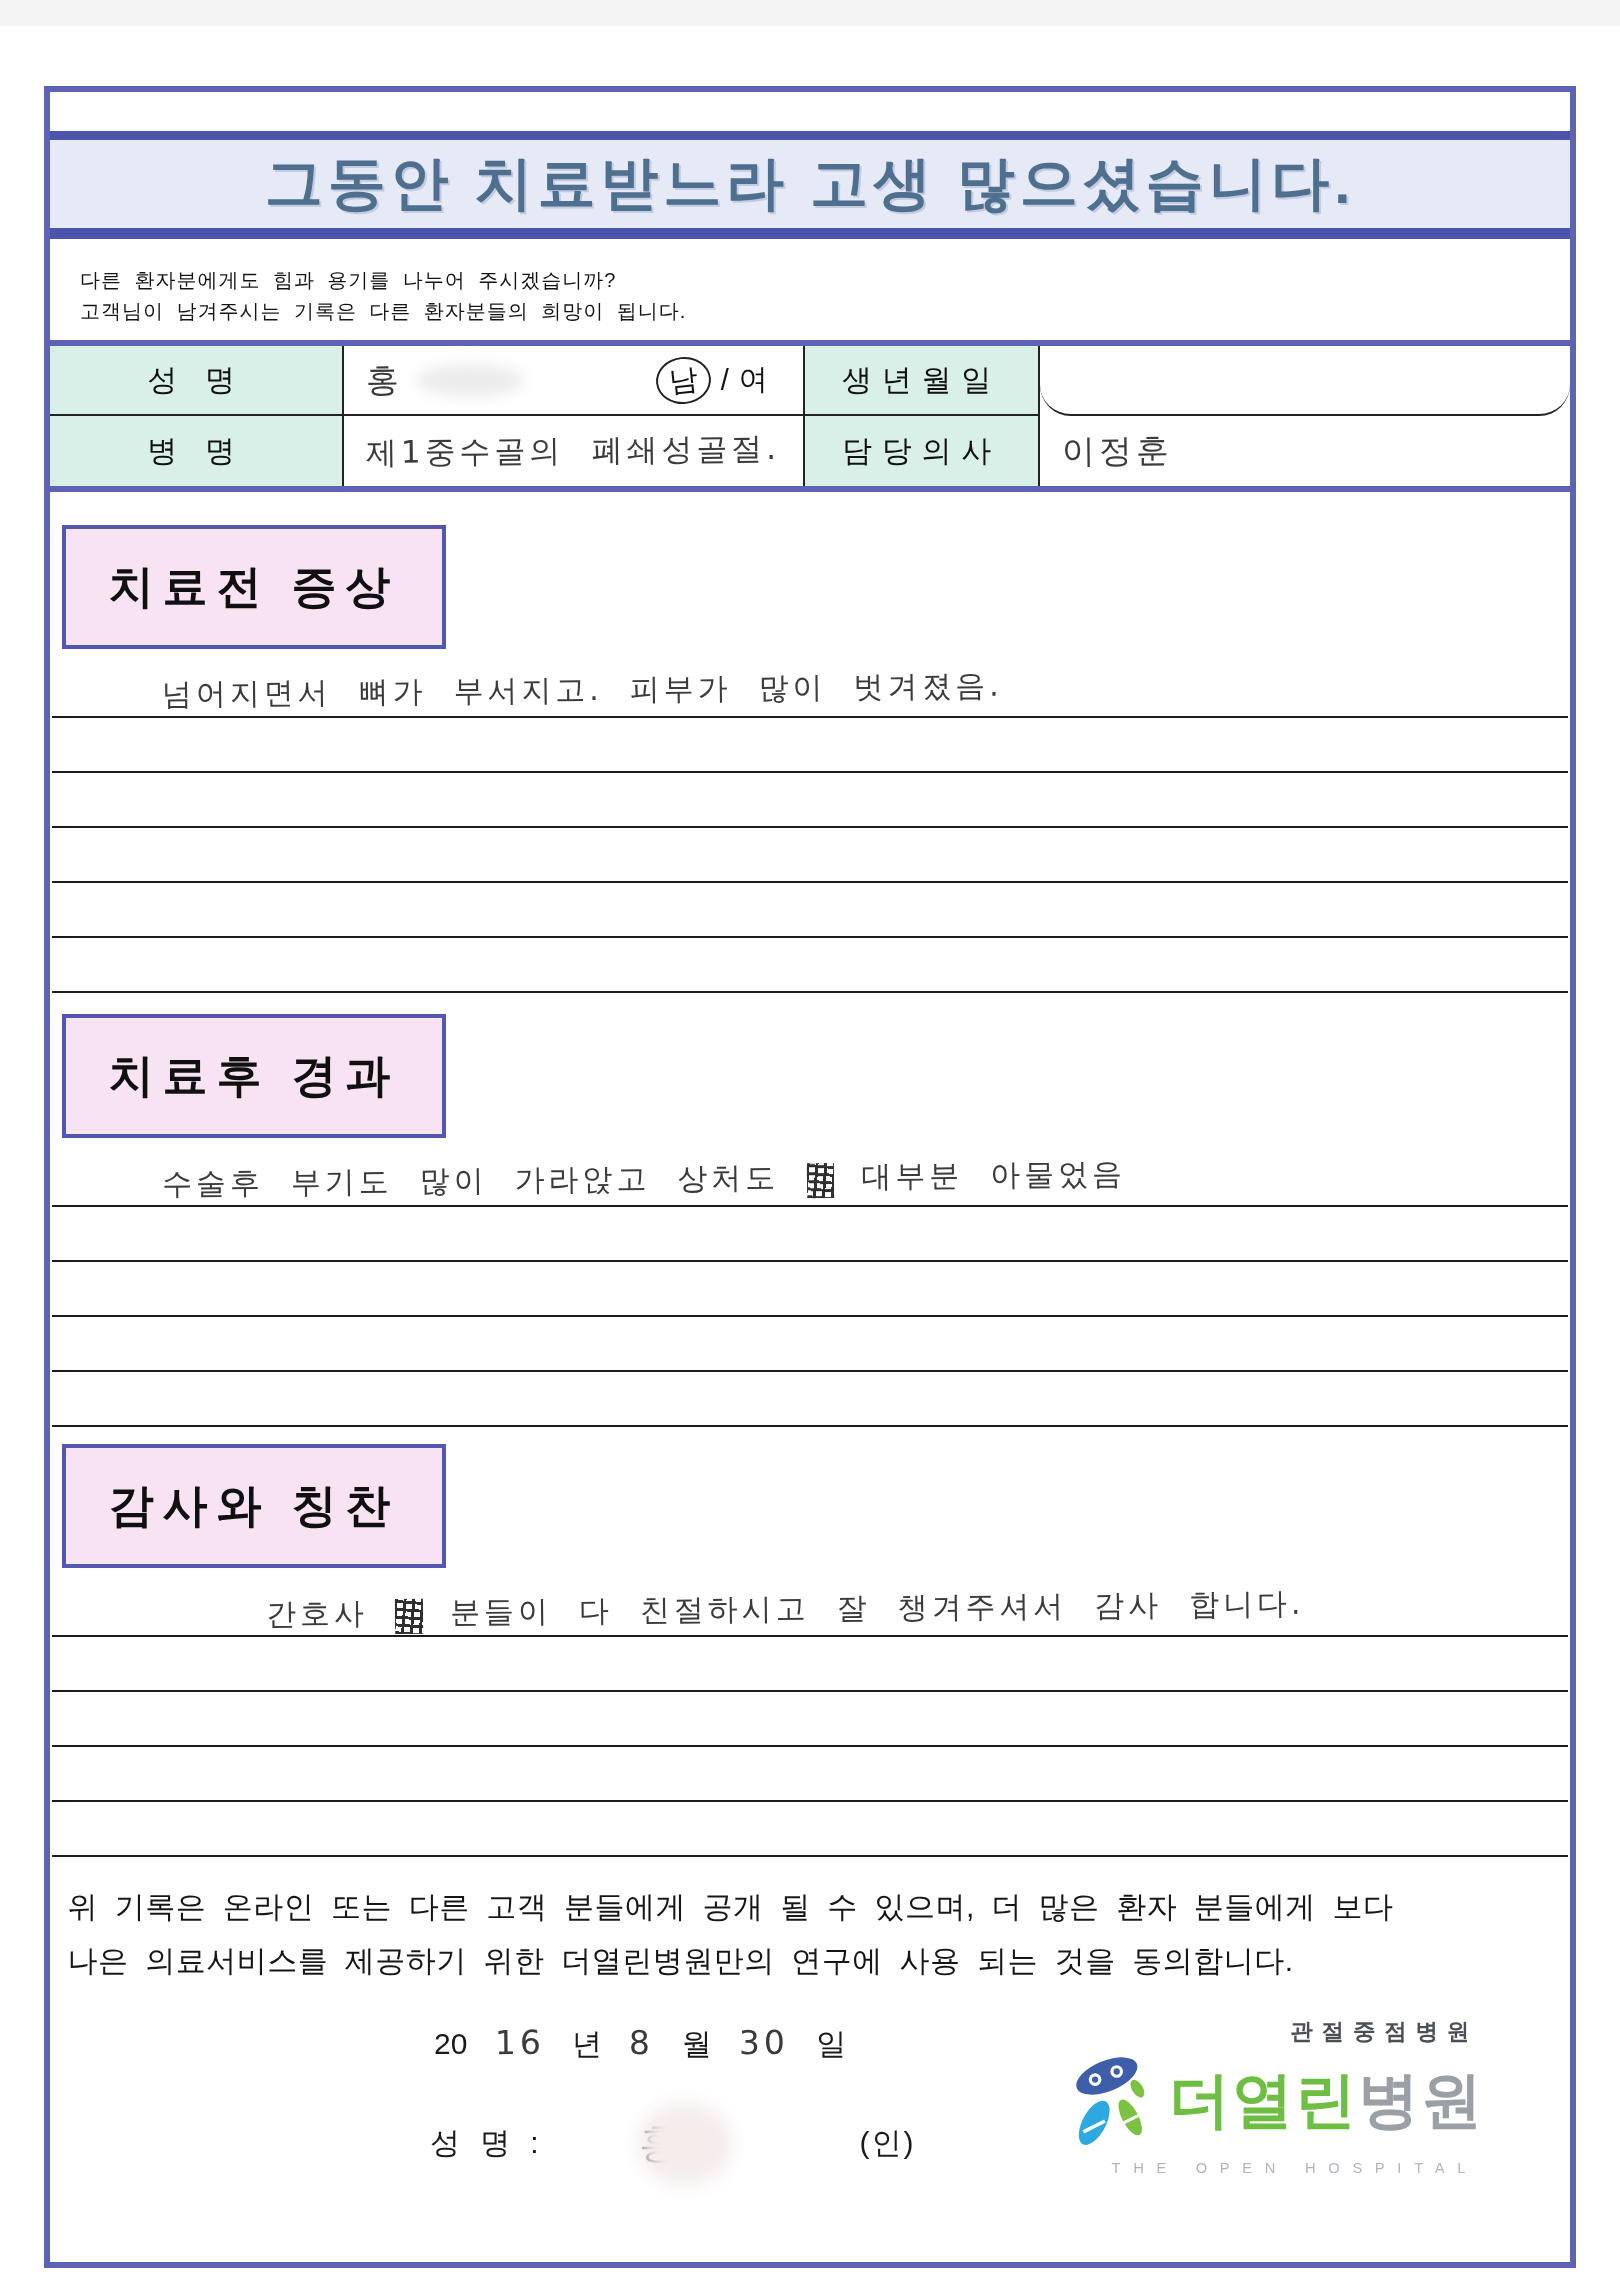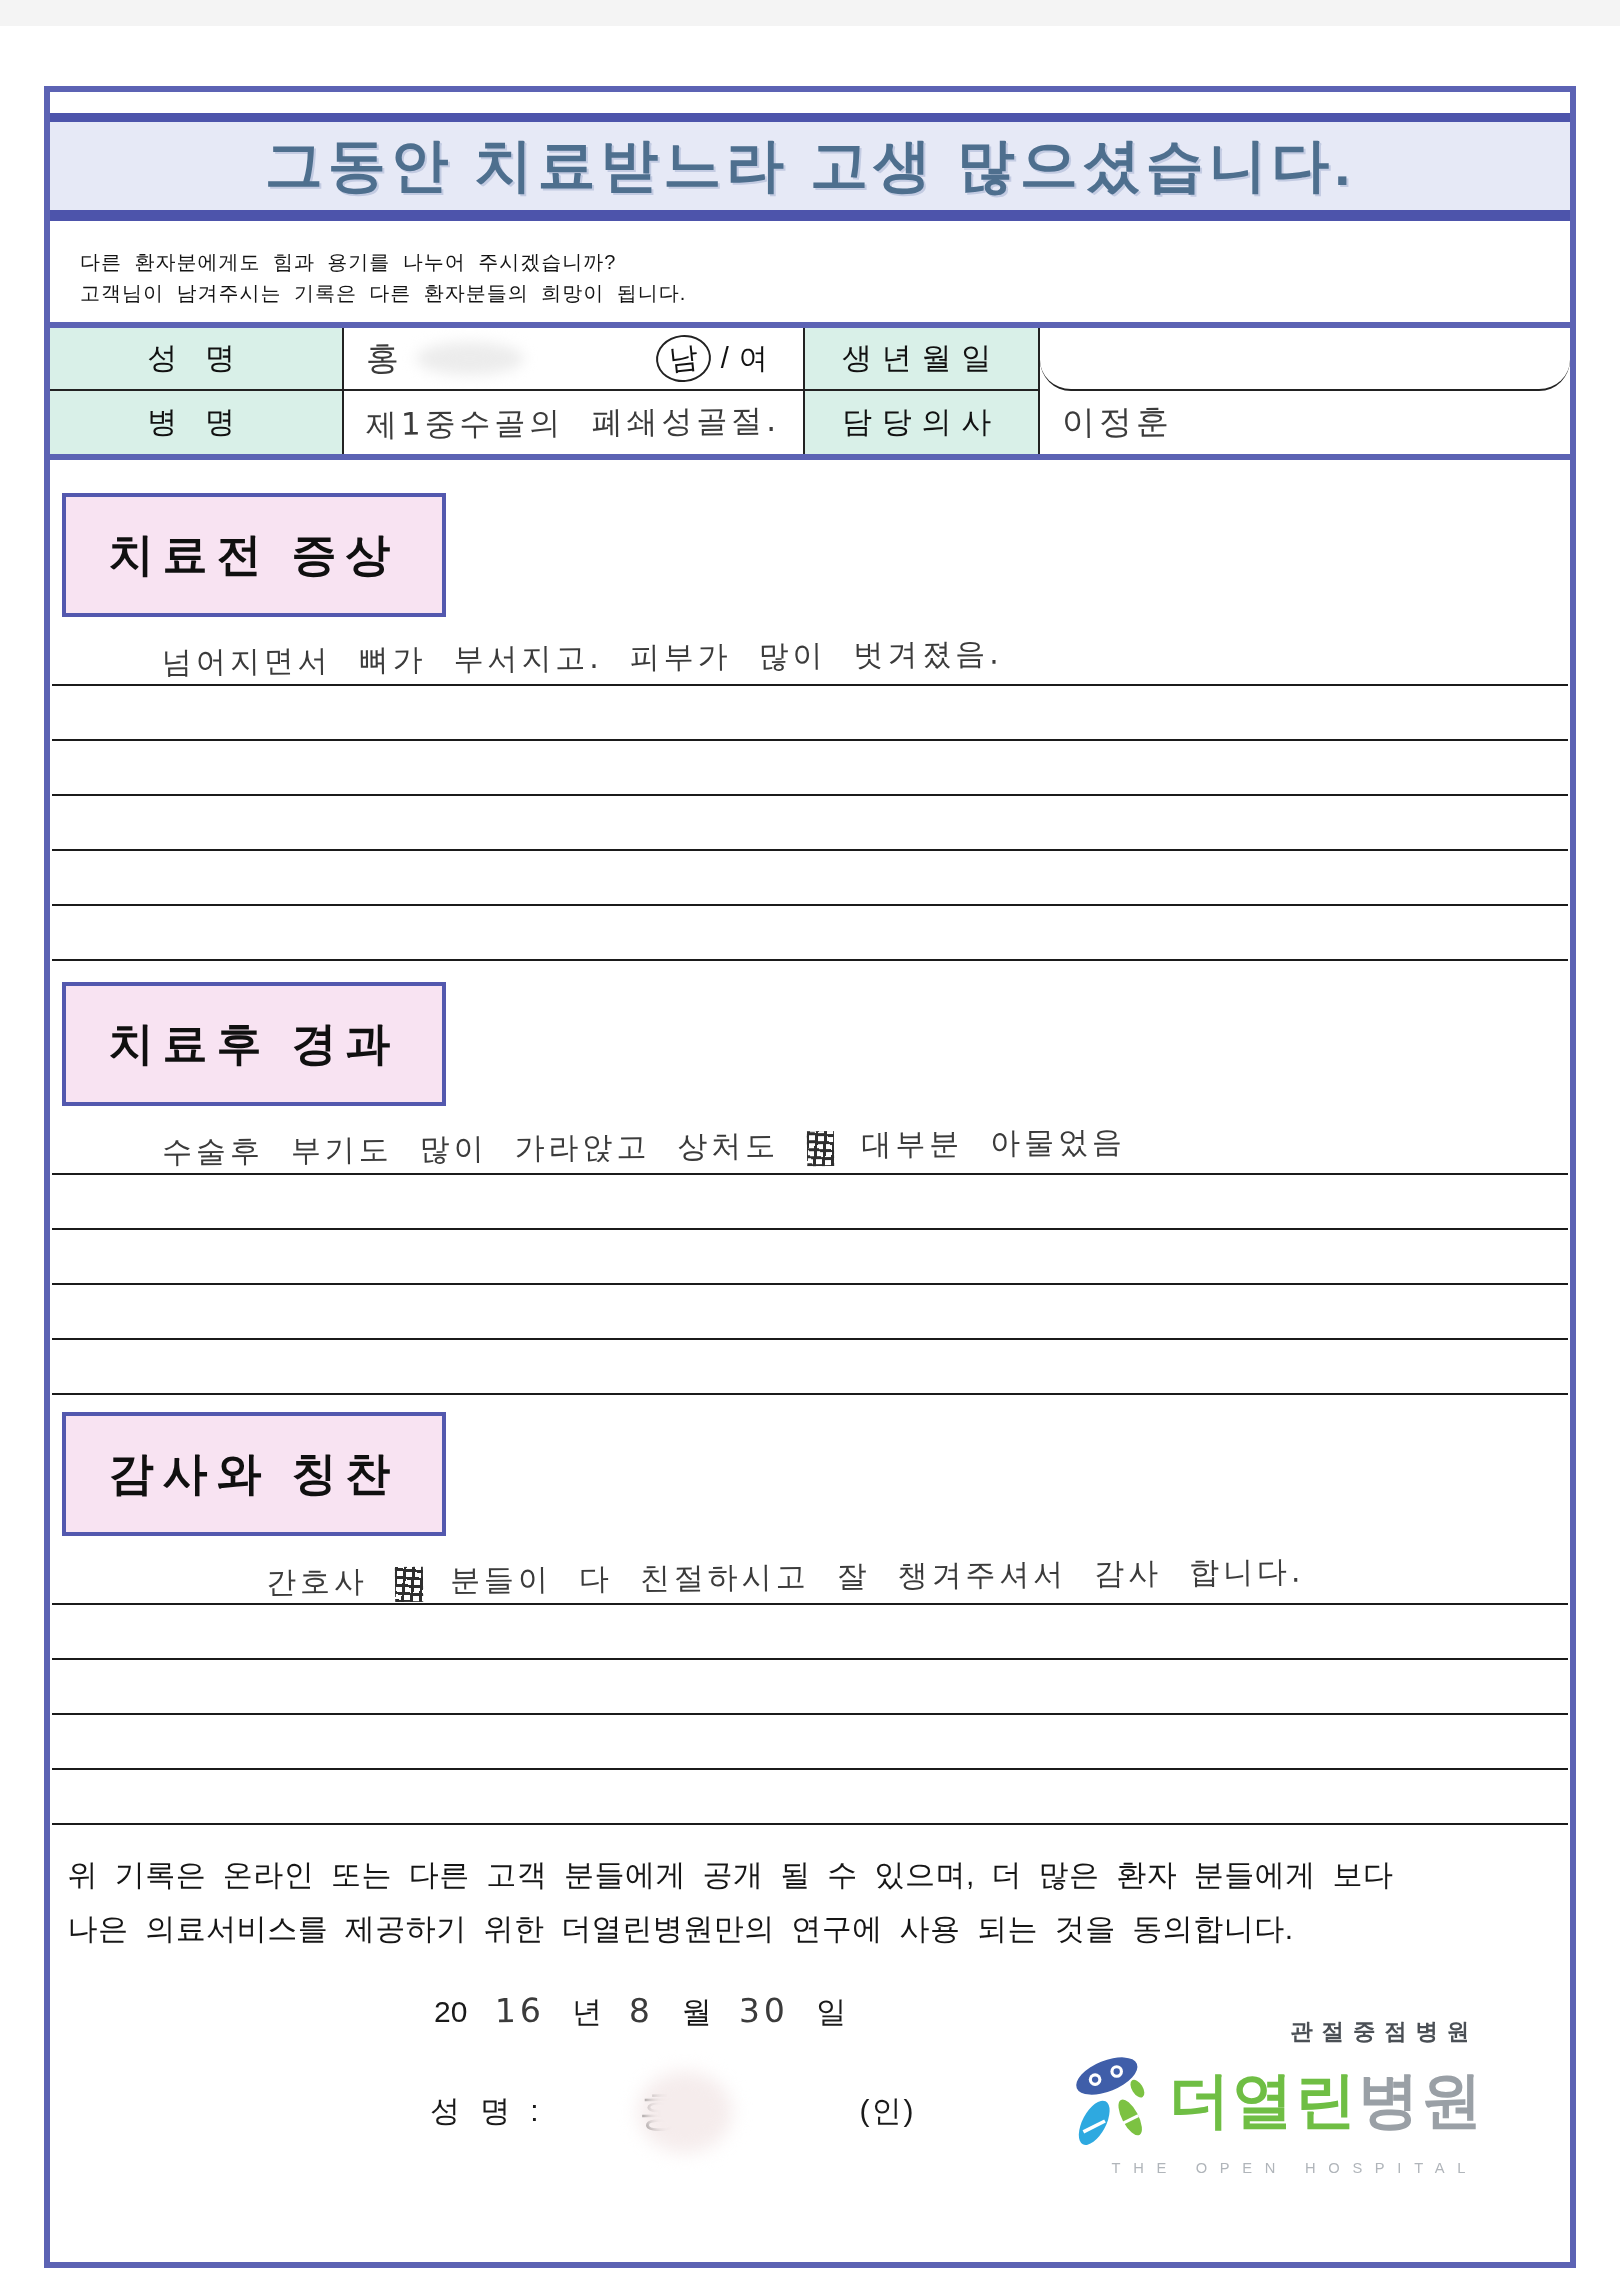--- a/index.html
+++ b/index.html
@@ -4,34 +4,34 @@
 <style>
   * { margin:0; padding:0; box-sizing:border-box; }
   body { background:#ffffff; font-family:"Liberation Sans", sans-serif; }
   .page { position:relative; width:1620px; height:2292px; background:#fff; overflow:hidden; }
   .scan-top-edge { position:absolute; top:0; left:0; width:100%; height:25.5px; background:#f4f4f4; }
 
   .frame { position:absolute; left:44px; top:86px; width:1532px; height:2182px;
            border:6.9px solid #5c63b4; background:#fff; }
 
   
-  .banner { margin-top:21px; background:#e6e9f6; border-top:9.8px solid #4d54ab;
+  .banner { margin-top:39px; background:#e6e9f6; border-top:9.8px solid #4d54ab;
             border-bottom:11.8px solid #4d54ab; height:108px; display:flex;
             align-items:center; justify-content:center; }
   .banner-text { font-size:58px; font-weight:800; color:#4e6f8e; letter-spacing:4.9px;
                  text-shadow:2px 2px 0 #c3cbe2; }
 
   
   .intro { margin-top:25.5px; padding-left:30px; font-size:20px; color:#141414;
            line-height:1.55; letter-spacing:1px; word-spacing:5.9px; }
 
   
   .ptable { margin-top:13.7px; display:grid; grid-template-columns:294px 461px 235px 1fr;
             border-top:6.9px solid #5c63b4; border-bottom:6.9px solid #5c63b4; }
-  .cell { height:63px; display:flex; align-items:center; border-right:2px solid #222; }
+  .cell { height:70px; display:flex; align-items:center; border-right:2px solid #222; }
   .cell.last { border-right:none;border-radius:31px; }
   .cell.r1 { border-bottom:2px solid #222; }
   .cell.label { background:#d9f0e8; justify-content:center; font-size:30px; color:#111;
                 letter-spacing:9.8px; }
   .cell.value { background:#fff; padding:0 21.6px; }
   .name-value { width:100%; display:flex; align-items:center; justify-content:space-between; }
   .gender { display:flex; align-items:center; gap:9.8px; font-size:29px; color:#111; padding-right:13.7px; }
   .circled { display:inline-flex; align-items:center; justify-content:center;
              width:55px; height:47px; border:2.9px solid #222; border-radius:50%;
              transform:rotate(-6deg); }

